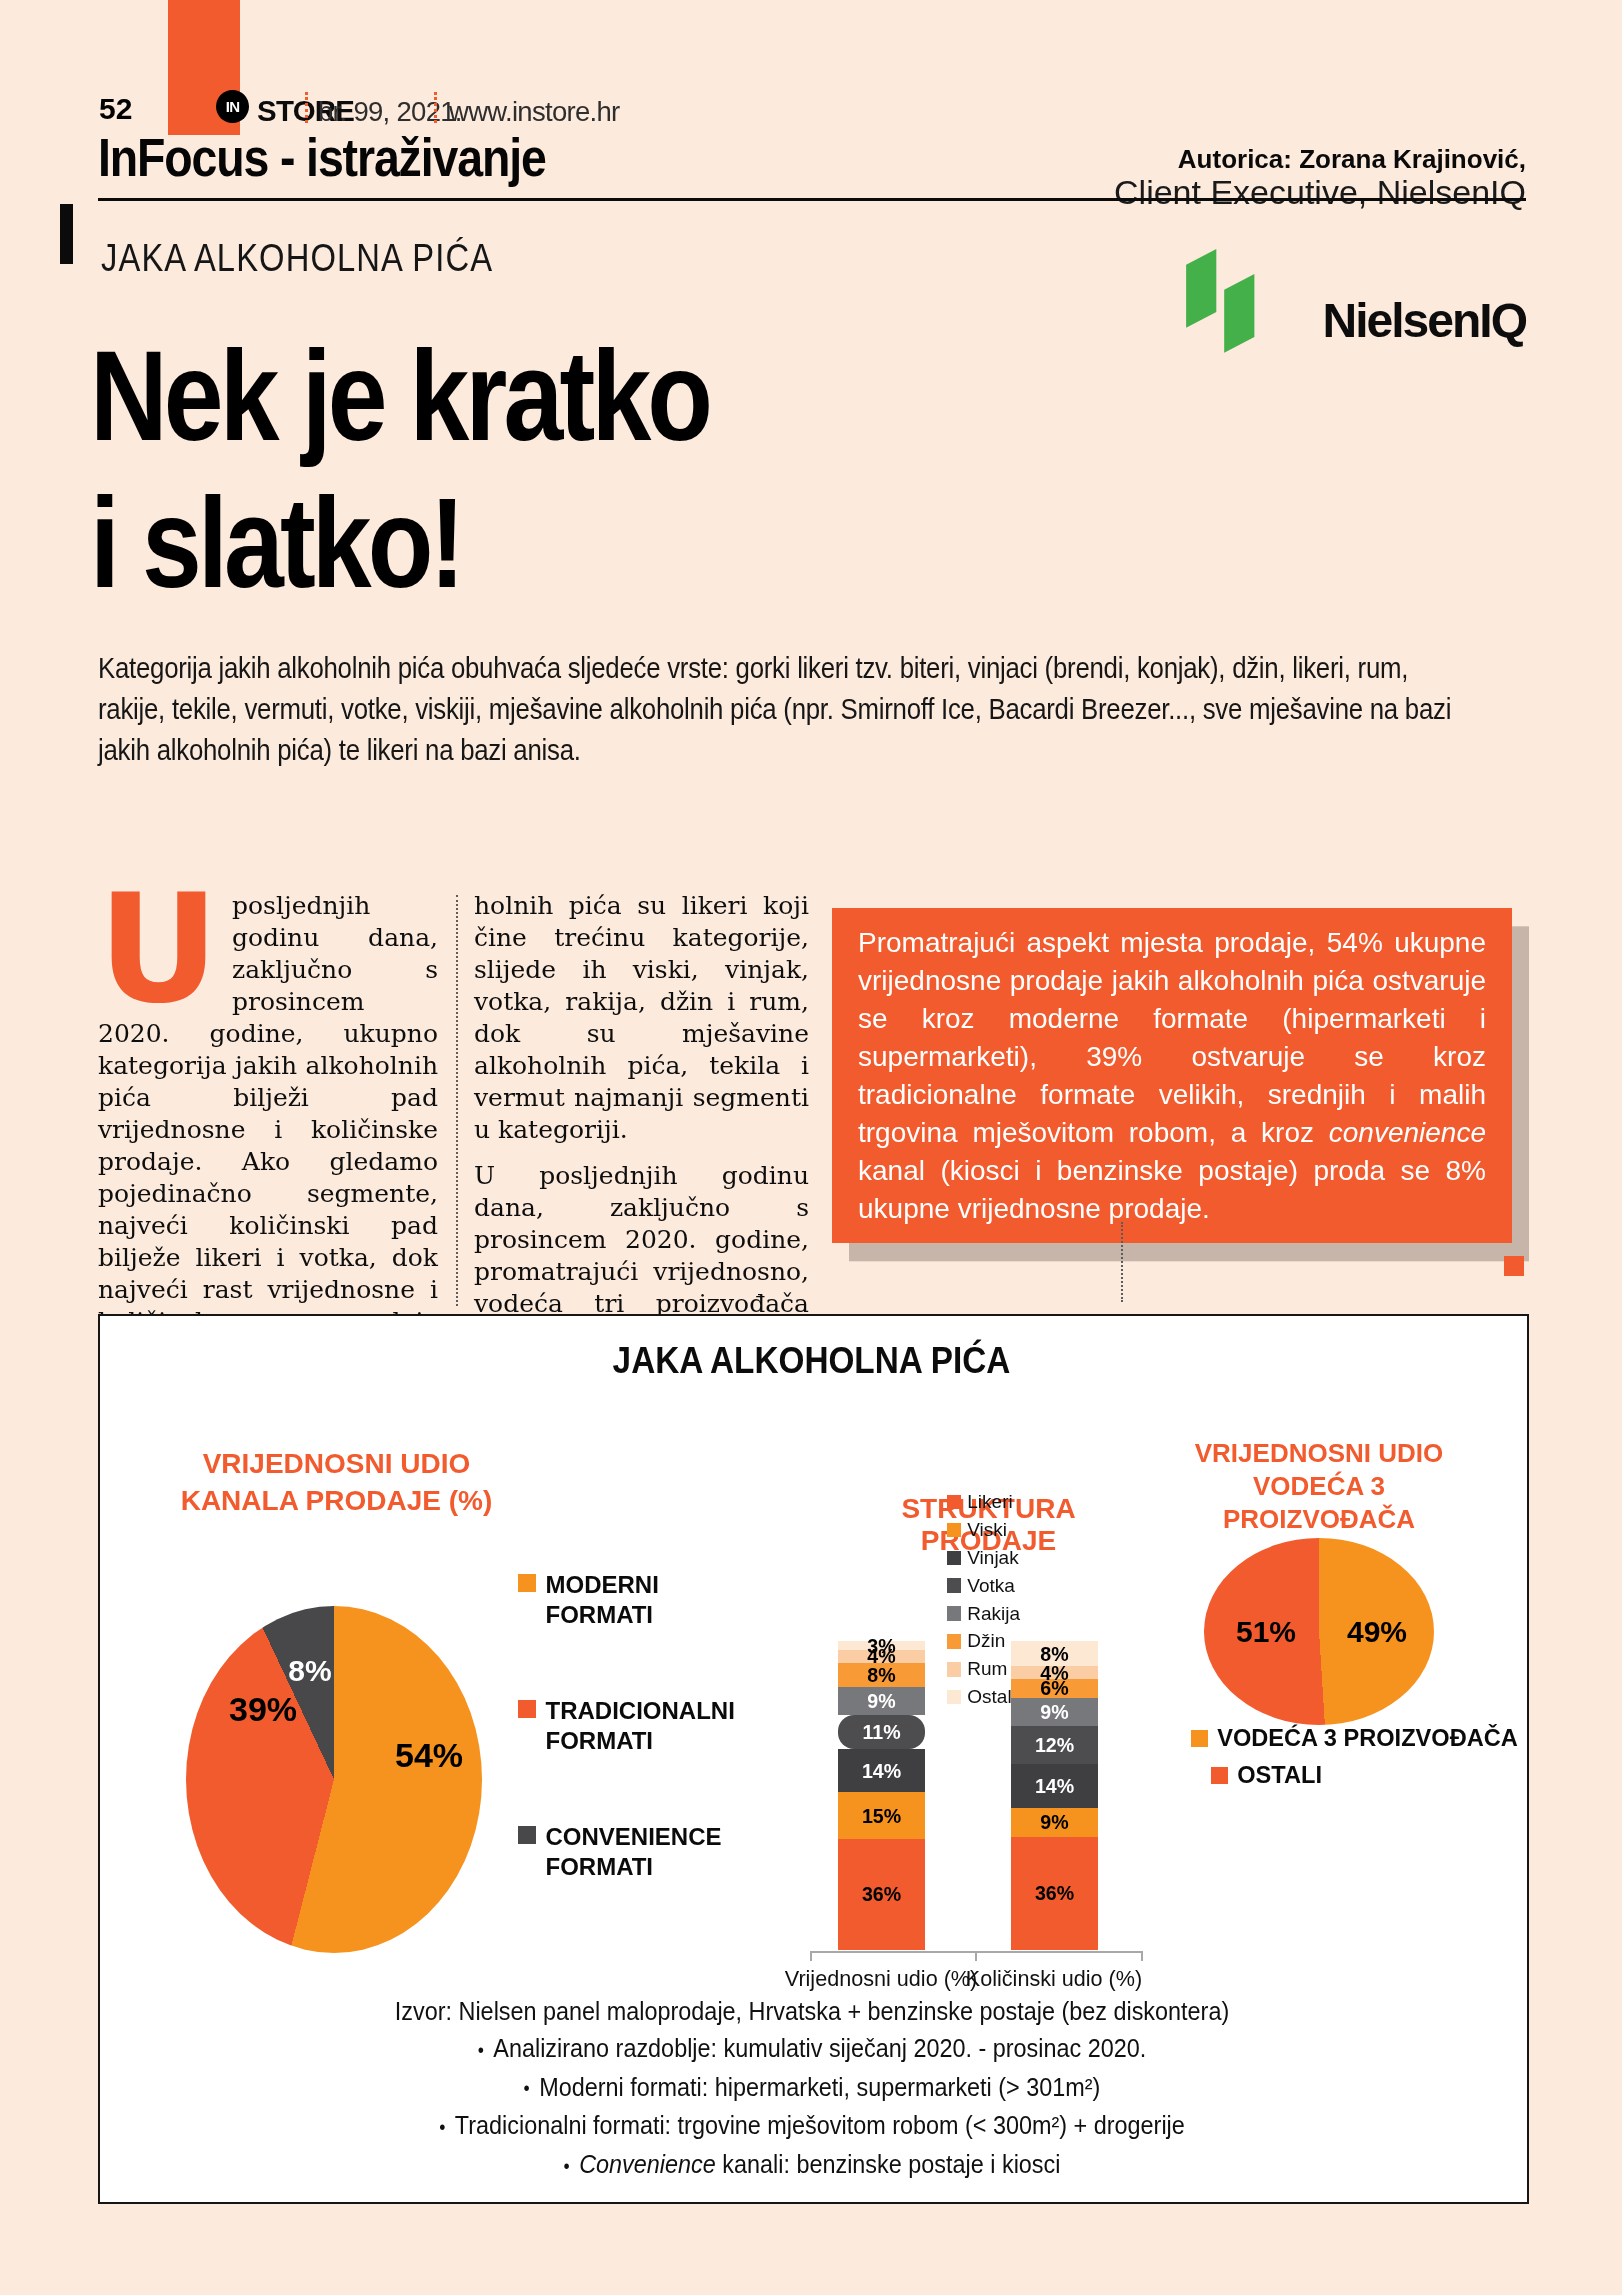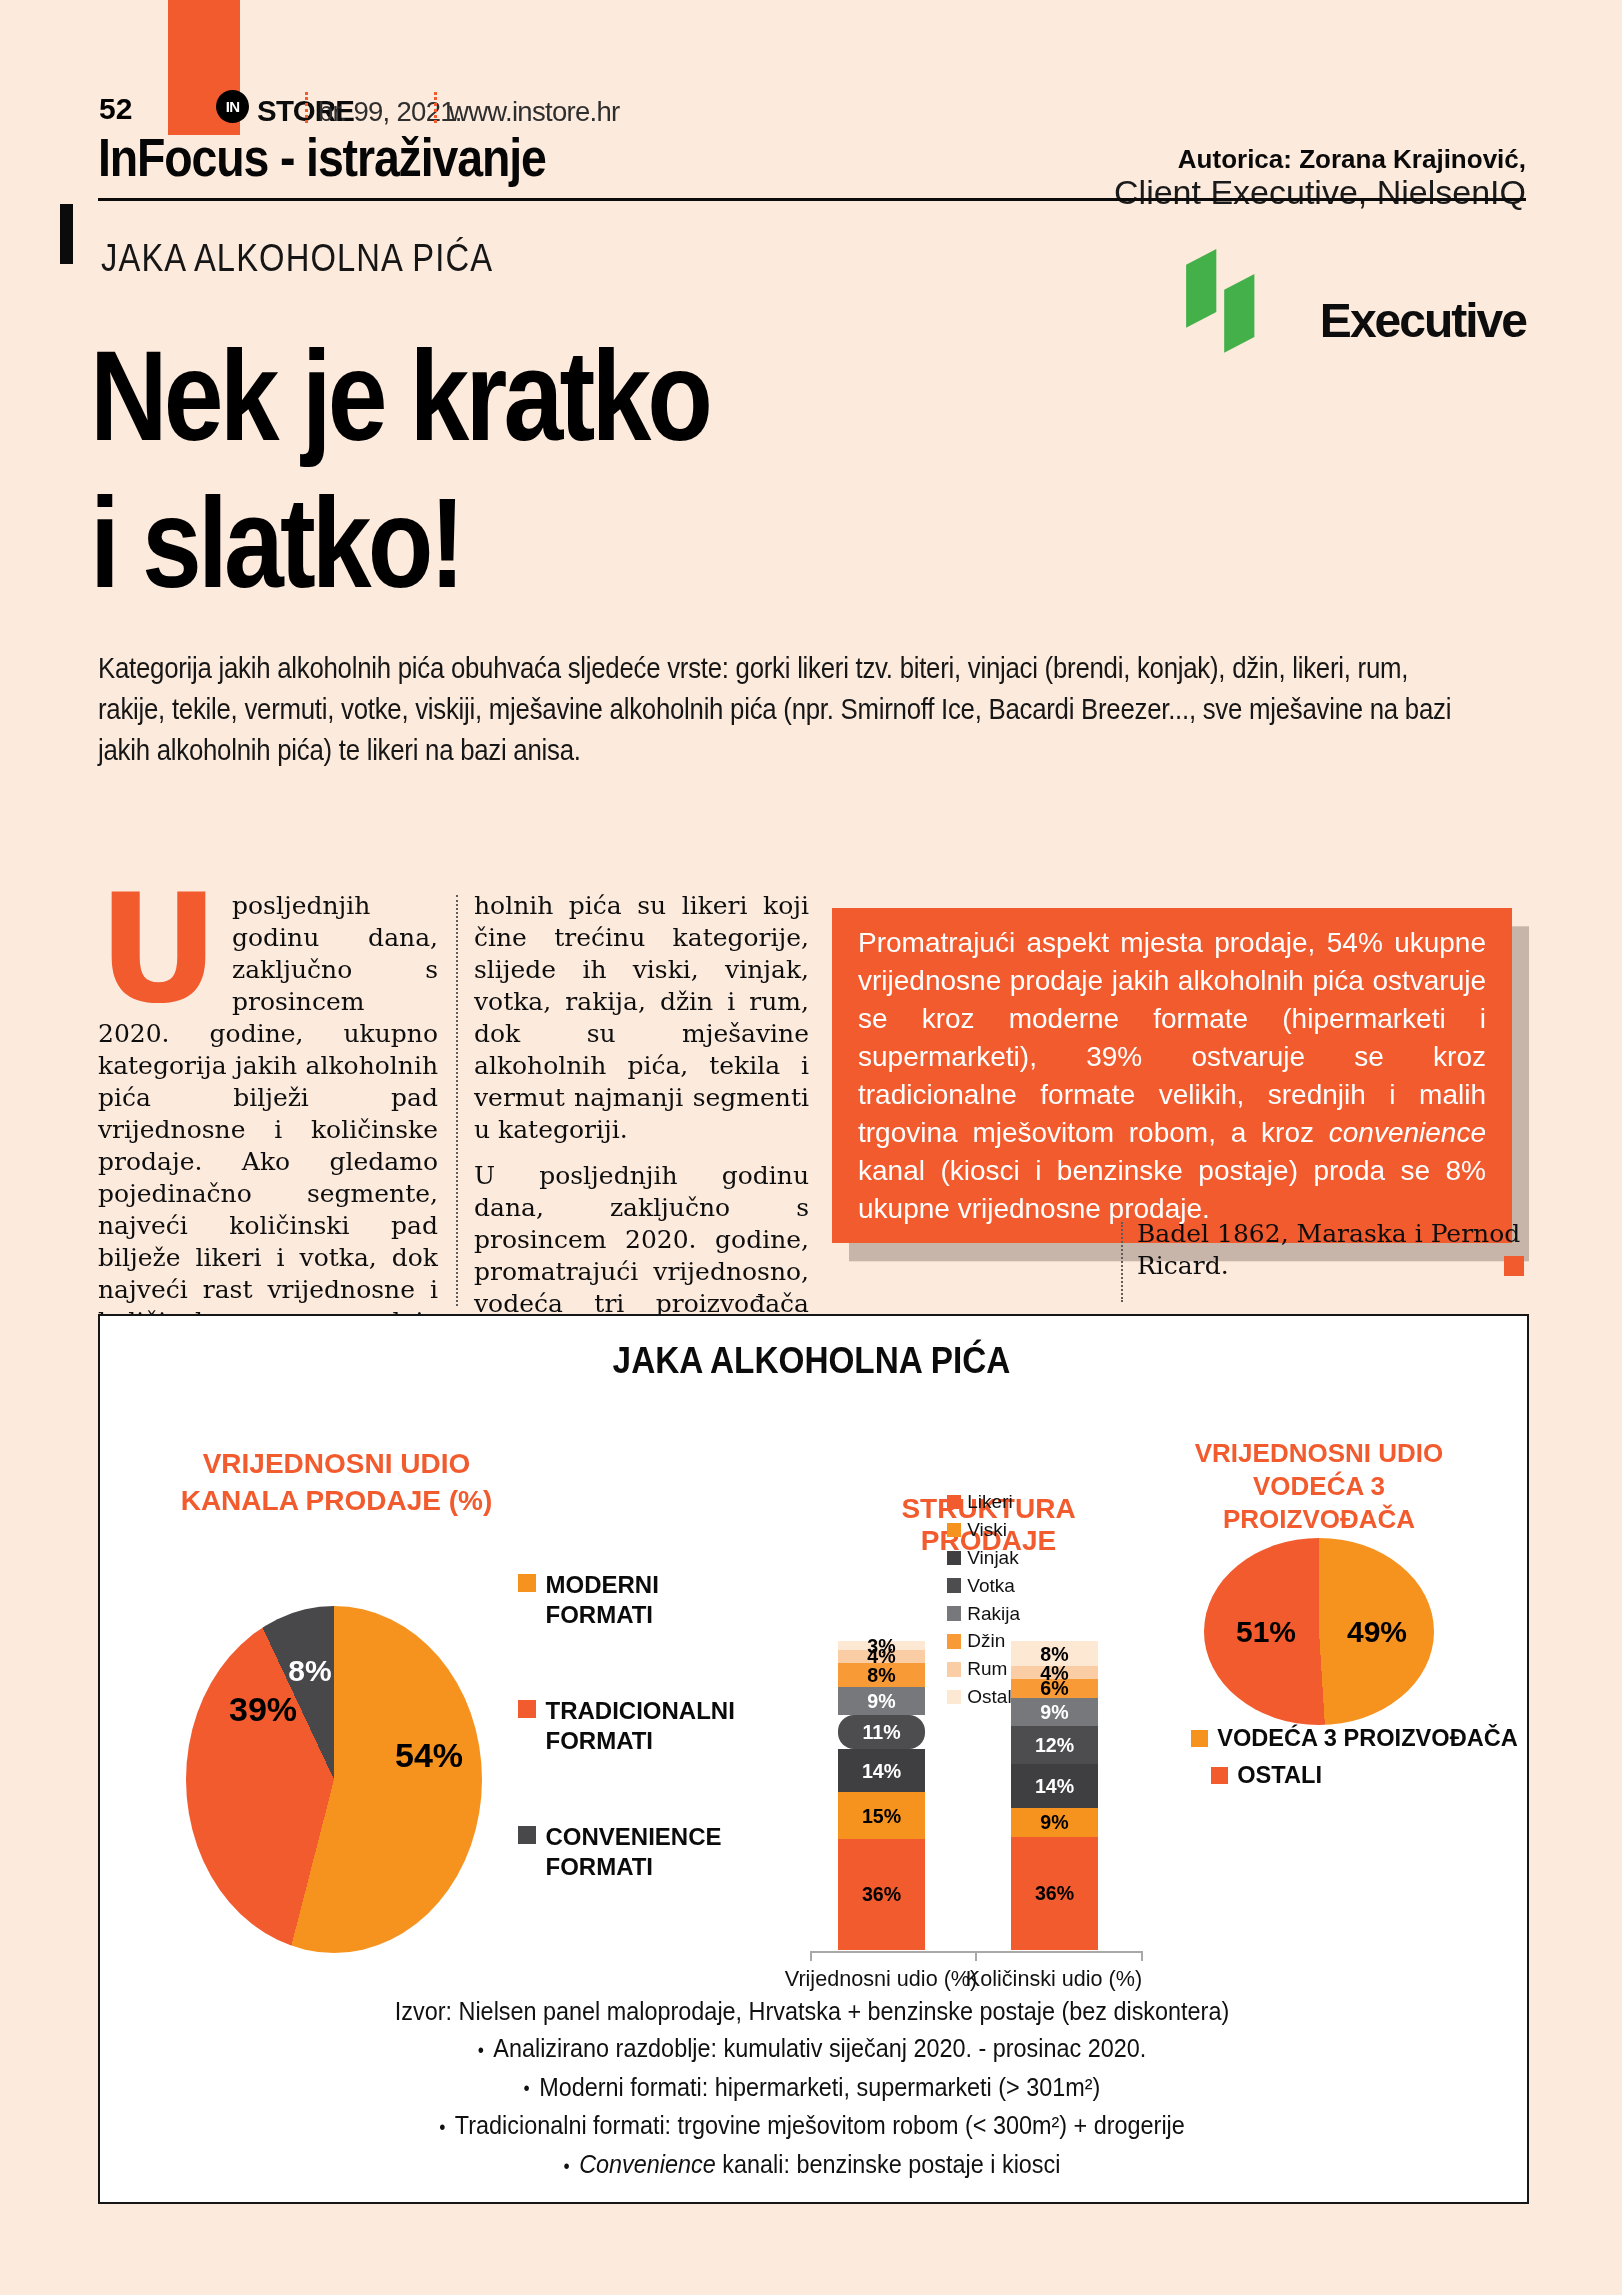--- a/index.html
+++ b/index.html
@@ -85,21 +85,21 @@
 
   <div class="abs kickbar" style="left:60px;top:204px;width:13px;height:60px;"></div>
   <div class="abs kicker" style="left:101px;top:236px;">JAKA ALKOHOLNA PIĆA</div>
 
   <div class="abs" style="left:1186px;top:249px;width:79px;height:105px;">
     <svg width="79" height="105" viewBox="0 0 120 160">
       <polygon points="0,24 46,0 46,96 0,120" fill="#43b049"></polygon>
       <polygon points="58,62 104,38 104,134 58,158" fill="#43b049"></polygon>
     </svg>
   </div>
-  <div class="abs niq-word" style="left:872px;top:293px;width:654px;">Executive</div>
+  <div class="abs niq-word" style="left:872px;top:293px;width:654px;">NielsenIQ</div>
 
   <div class="abs bigtitle" style="left:90px;top:322px;">Nek je kratko</div>
   <div class="abs bigtitle" style="left:90px;top:469px;">i slatko!</div>
 
   <div class="abs intro condL" style="left:98px;top:647px;width:1584px;">Kategorija jakih alkoholnih pića obuhvaća sljedeće vrste: gorki likeri tzv. biteri, vinjaci (brendi, konjak), džin, likeri, rum, rakije, tekile, vermuti, votke, viskiji, mješavine alkoholnih pića (npr. Smirnoff Ice, Bacardi Breezer..., sve mješavine na bazi jakih alkoholnih pića) te likeri na bazi anisa.</div>
 
   <div class="abs bodytext" style="left:98px;top:890px;width:340px;">
     <p><span class="dropcap">U</span><span>posljednjih godinu dana, zaključno s prosincem 2020. godine, ukupno kategorija jakih alkoholnih pića bilježi pad vrijednosne i količinske prodaje. Ako gledamo pojedinačno segmente, najveći količinski pad bilježe likeri i votka, dok najveći rast vrijednosne i količinske prodaje ostvaruje džin.</span></p>
     <p>Najveći segment jakih alko-</p>
   </div>
@@ -107,21 +107,20 @@
   <div class="abs bodytext" style="left:474px;top:890px;width:335px;">
     <p>holnih pića su likeri koji čine trećinu kategorije, slijede ih viski, vinjak, votka, rakija, džin i rum, dok su mješavine alkoholnih pića, tekila i vermut najmanji segmenti u kategoriji.</p>
     <p>U posljednjih godinu dana, zaključno s prosincem 2020. godine, promatrajući vrijednosno, vodeća tri proizvođača zastupala su 49% vrijednosne prodaje u cjelokupnoj katego-</p>
   </div>
 
   <div class="abs callout" style="left:832px;top:908px;width:628px;">
     <span>Promatrajući aspekt mjesta prodaje, 54% ukupne vrijednosne prodaje jakih alkoholnih pića ostvaruje se kroz moderne formate (hipermarketi i supermarketi), 39% ostvaruje se kroz tradicionalne formate velikih, srednjih i malih trgovina mješovitom robom, a kroz </span><em>convenience</em><span> kanal (kiosci i benzinske postaje) proda se 8% ukupne vrijednosne prodaje.</span>
   </div>
 
   <div class="abs coldiv" style="left:1121px;top:1222px;height:80px;"></div>
-  <div class="abs bodytext" style="left:1137px;top:1218px;width:389px;text-align:left;">Badel 1862, Maraska i Pernod Ricard.</div>
   <div class="abs endmark" style="left:1504px;top:1256px;"></div>
 
   <div class="abs figbox" style="left:98px;top:1314px;width:1427px;height:886px;"></div>
   <div class="abs figtitle condC" style="left:98px;top:1340px;width:1427px;">JAKA ALKOHOLNA PIĆA</div>
 
   <div class="abs charttitle" style="left:173px;top:1445px;width:327px;font-size:28px;line-height:37px;">
     <div>VRIJEDNOSNI UDIO</div>
     <div>KANALA PRODAJE (%)</div>
   </div>
   <div class="abs pie" style="left: 186px; top: 1606px; width: 296px; height: 347px; background: conic-gradient(rgb(246, 146, 30) 0%, rgb(246, 146, 30) 54%, rgb(241, 91, 46) 54%, rgb(241, 91, 46) 93%, rgb(72, 72, 74) 93%, rgb(72, 72, 74) 101%);">

